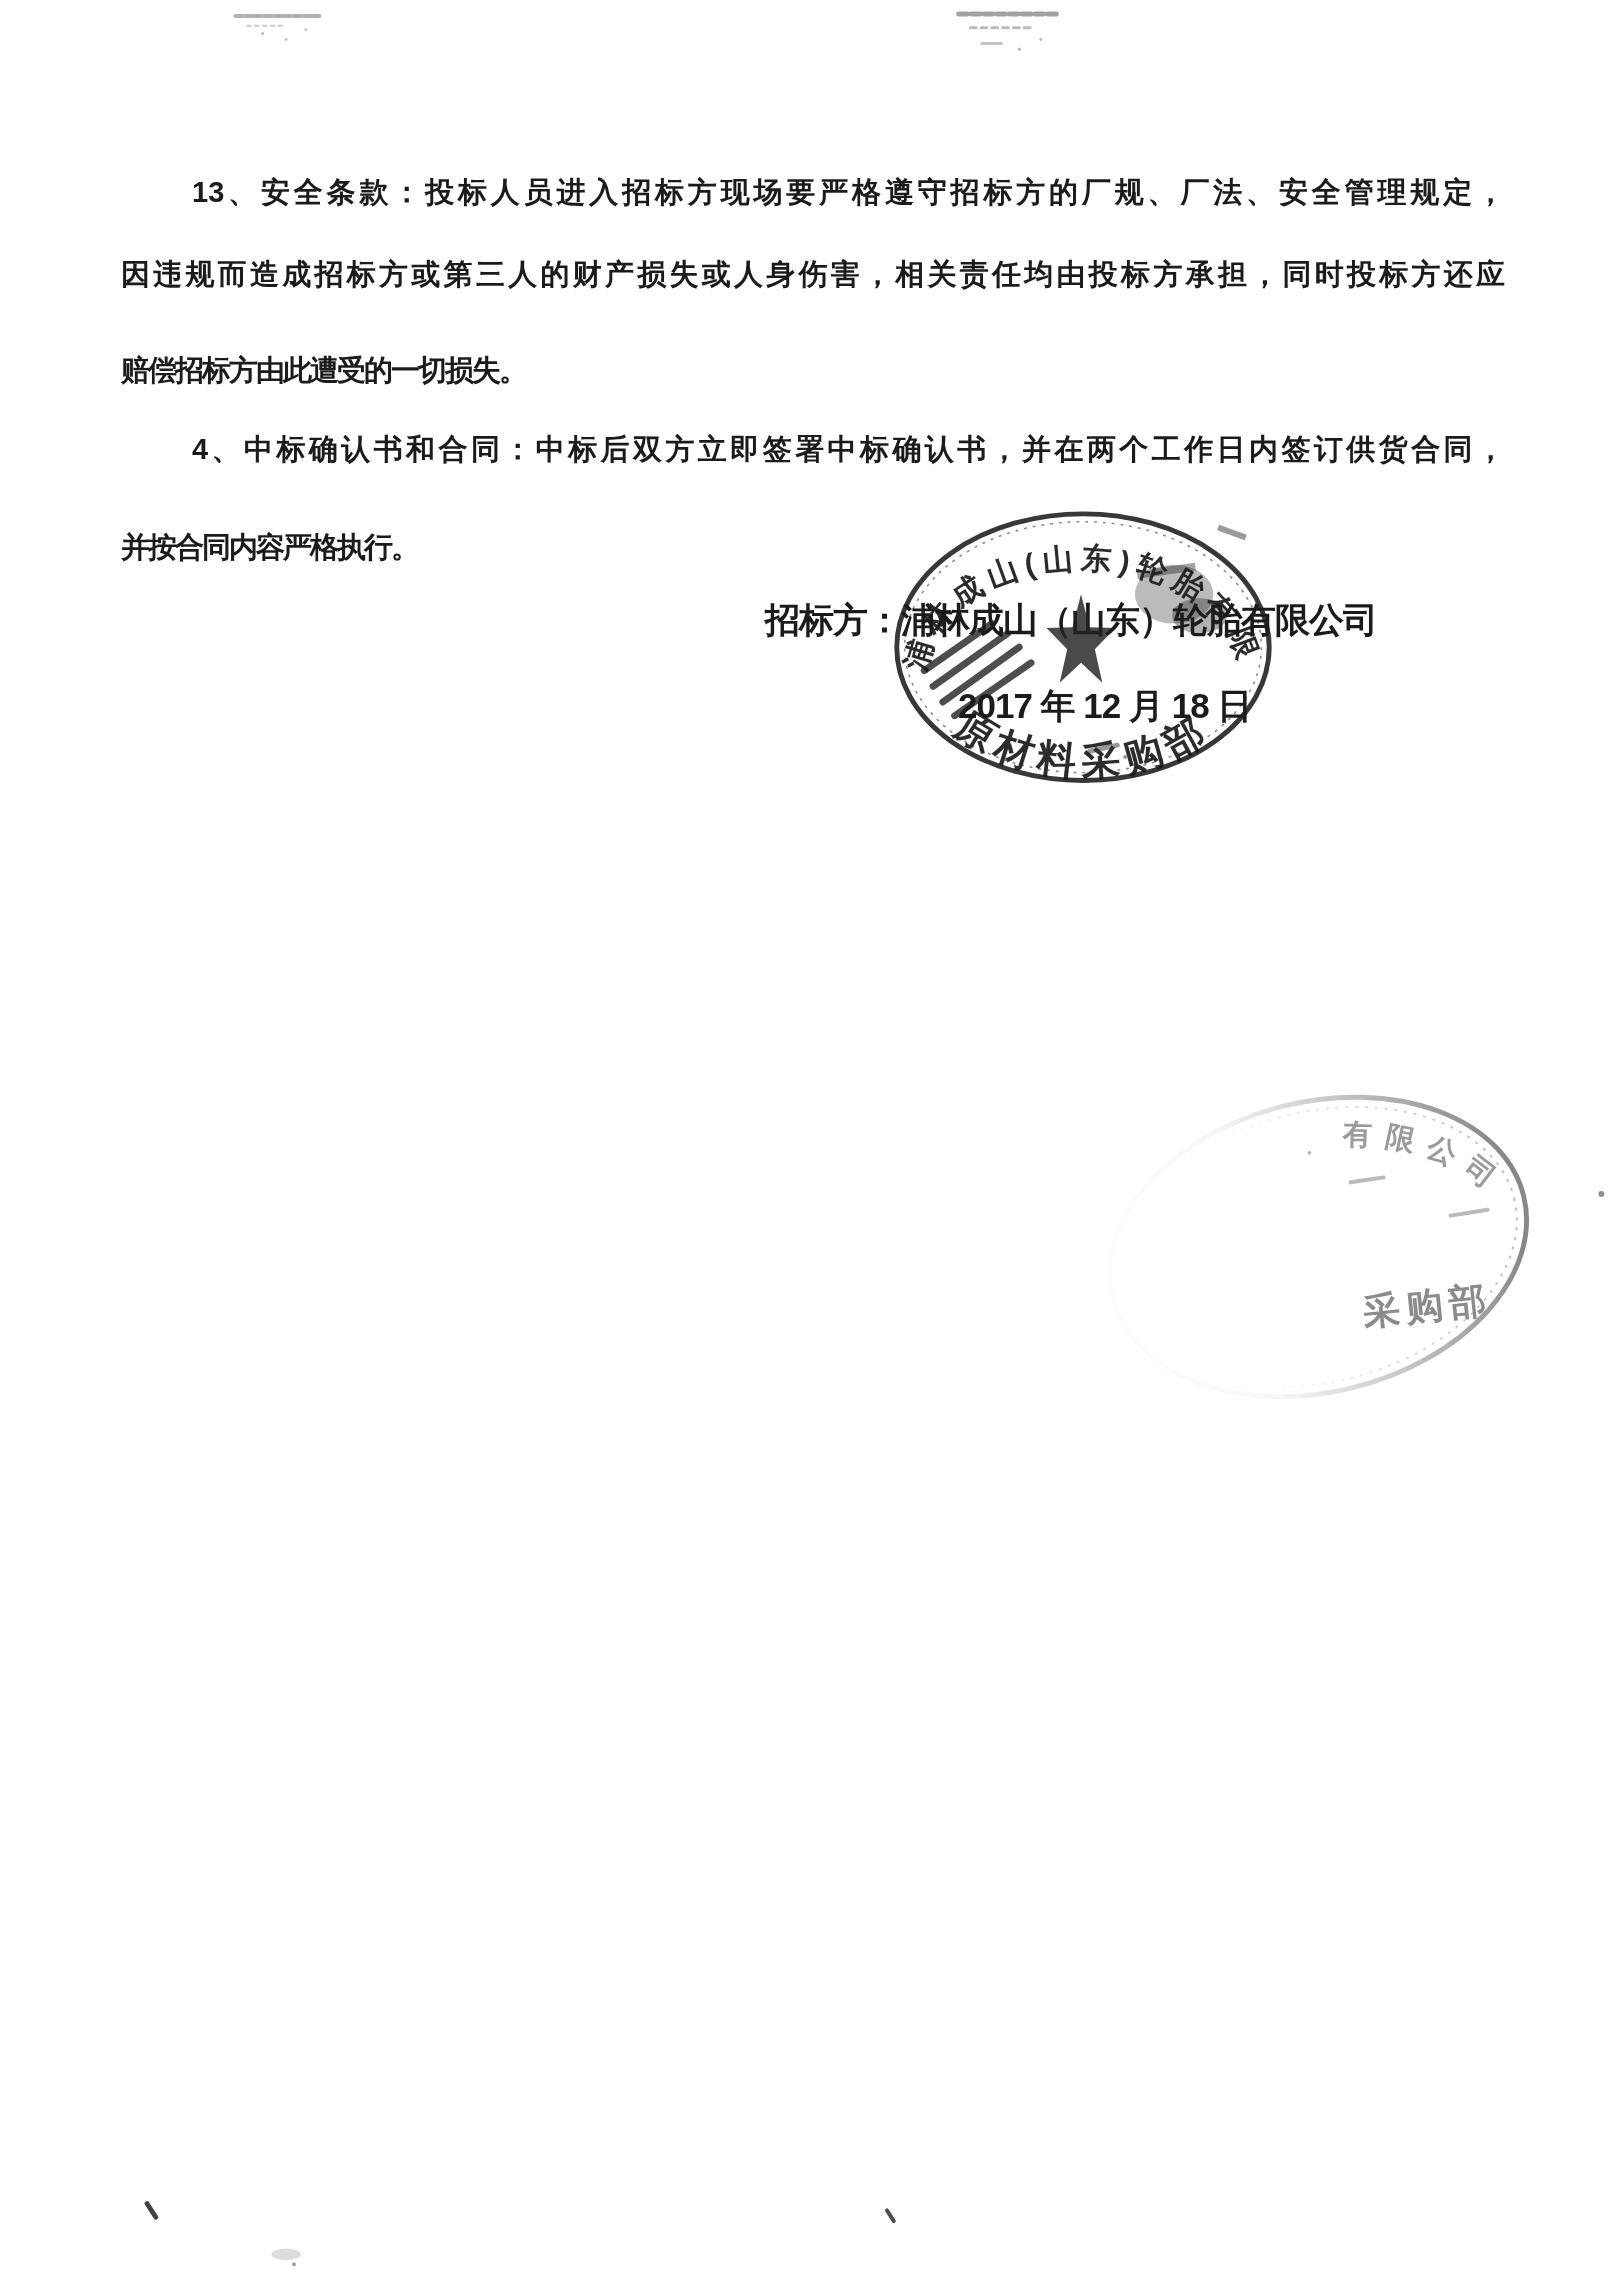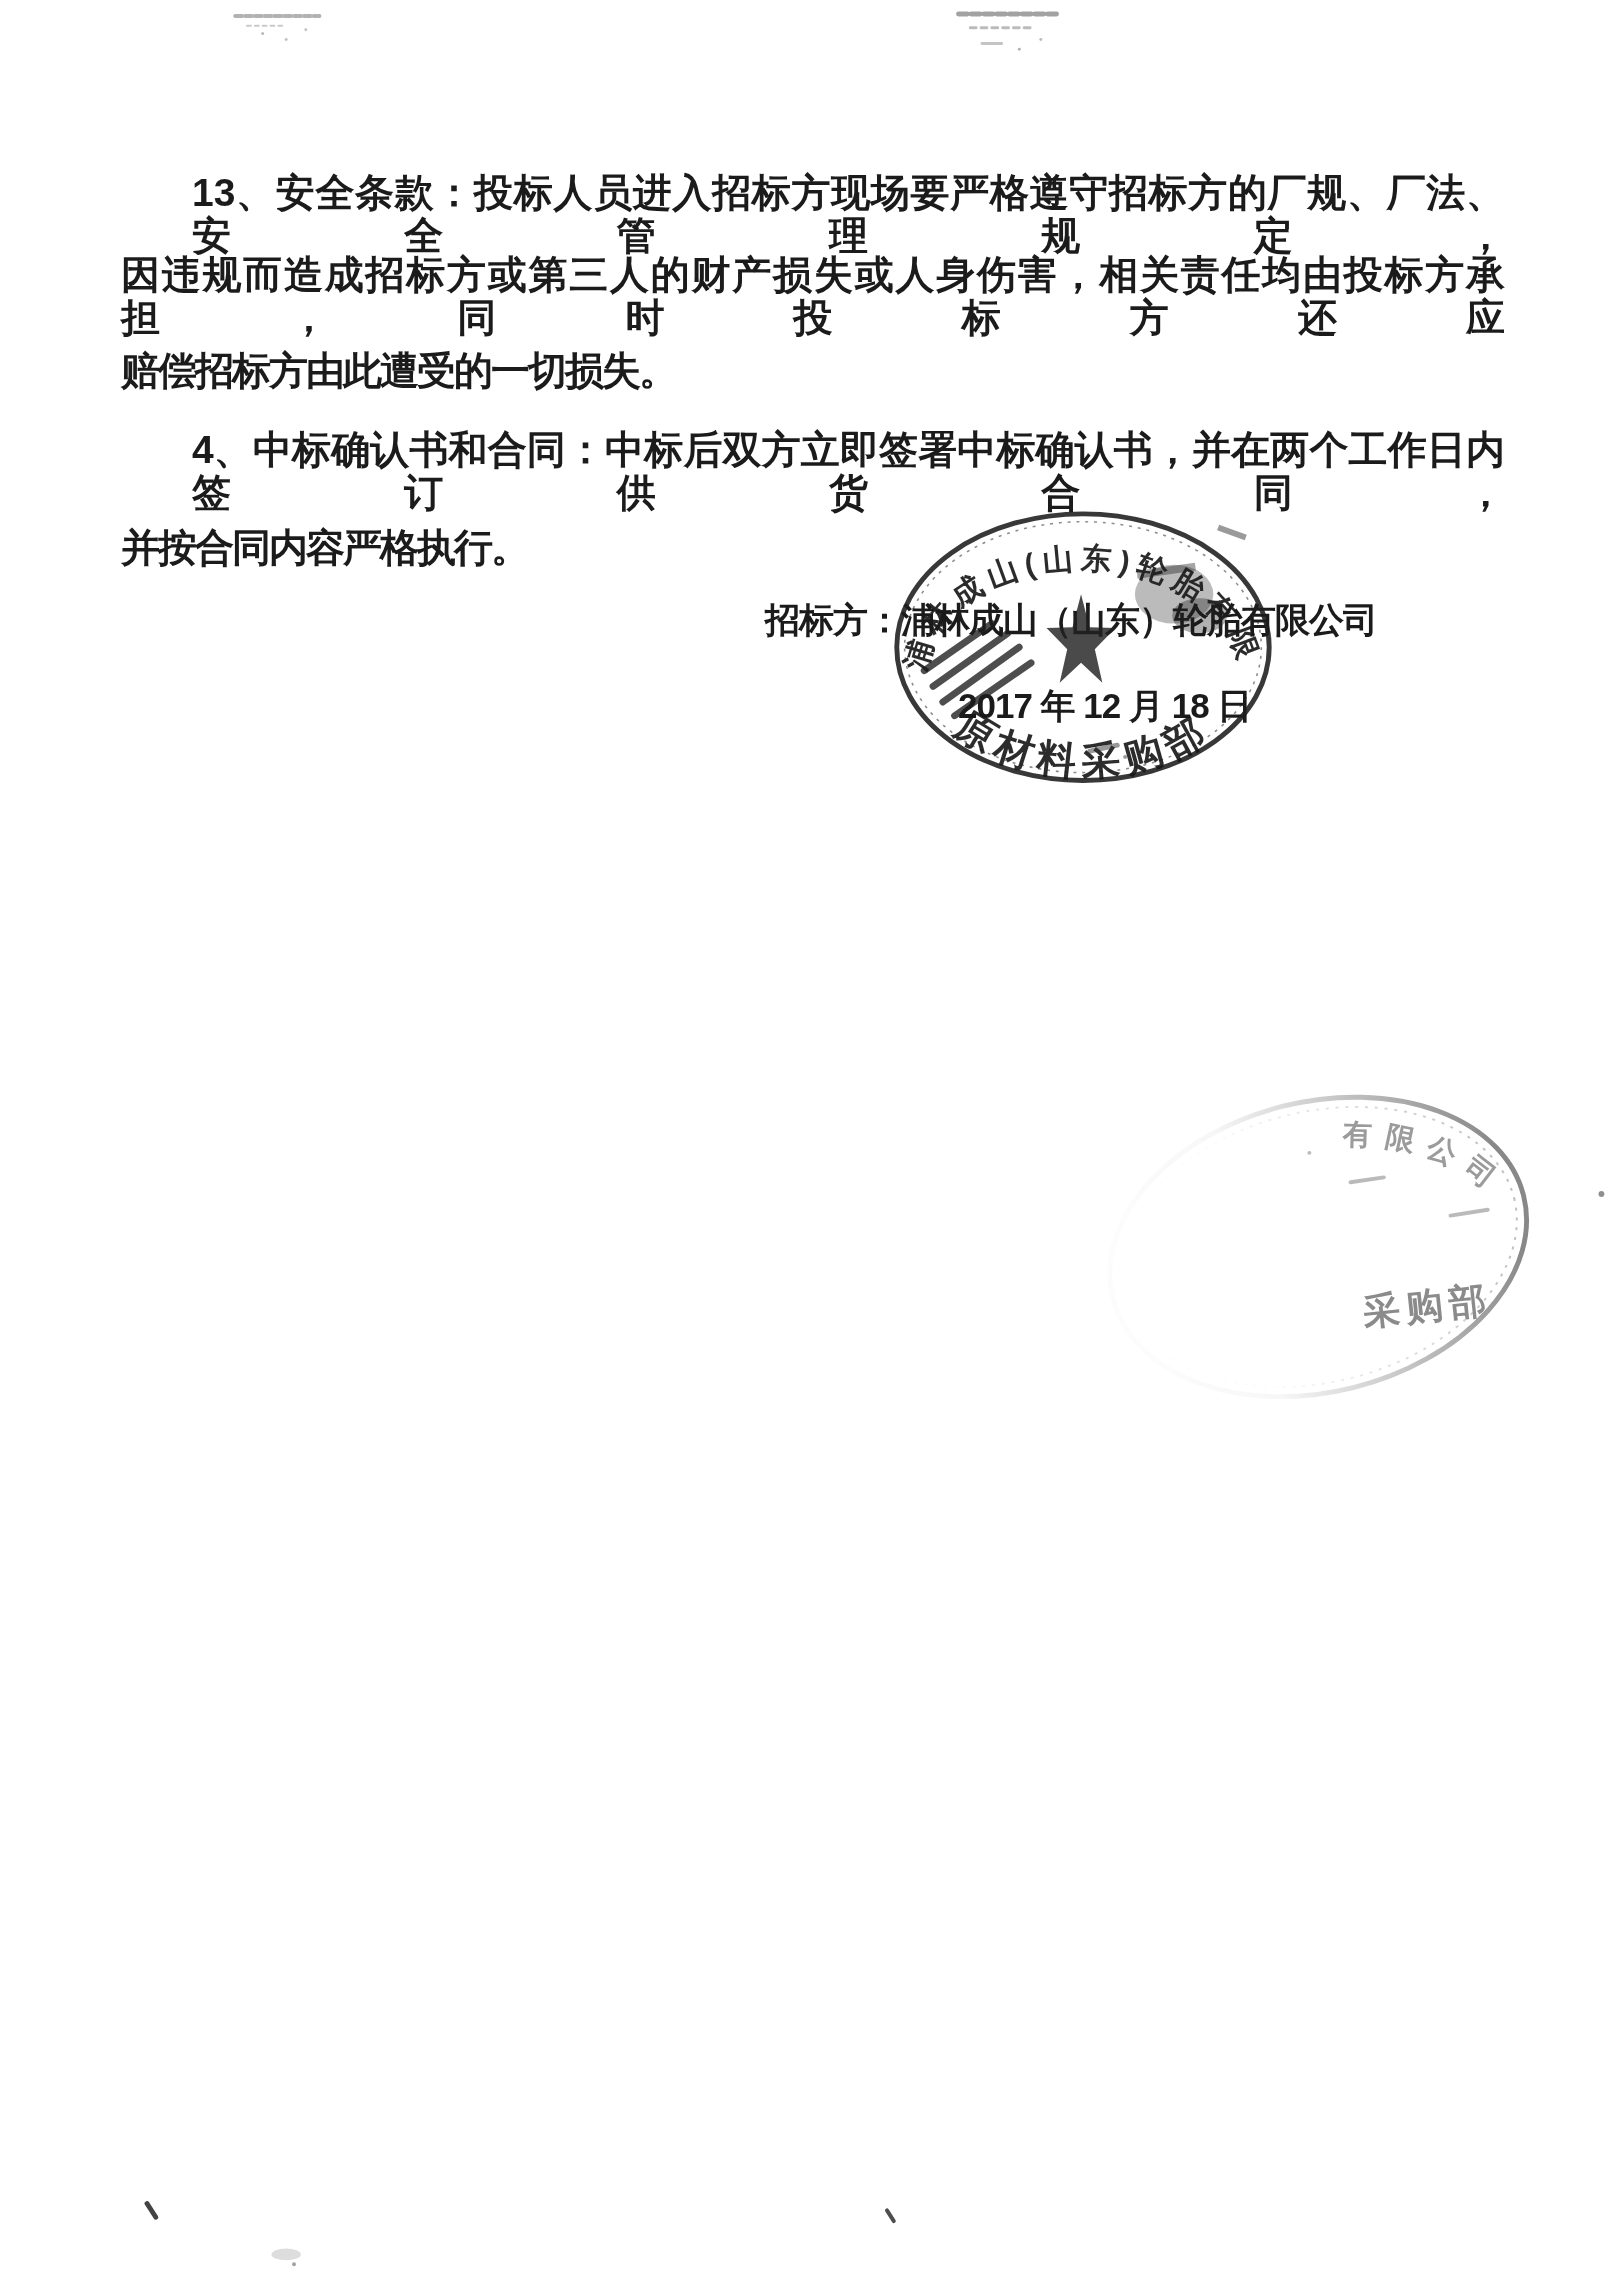--- a/index.html
+++ b/index.html
@@ -14,21 +14,21 @@
     width:1623px;height:2292px;
     background:var(--paper);
     margin:0 auto;
     overflow:hidden;
     font-family:"Liberation Sans", sans-serif;
   }
   .textline{
     position:absolute;
     left:121px;
     width:1384px;
-    font-size:39px;
+    font-size:29px;
     line-height:43px;
     color:var(--ink);
     font-weight:600;
     letter-spacing:0;
   }
   .full{ text-align:justify; text-align-last:justify; }
   .indent{ padding-left:71px; width:1313px; }
   .tight{ letter-spacing:-2px; }
   .sigline{
     position:absolute;

